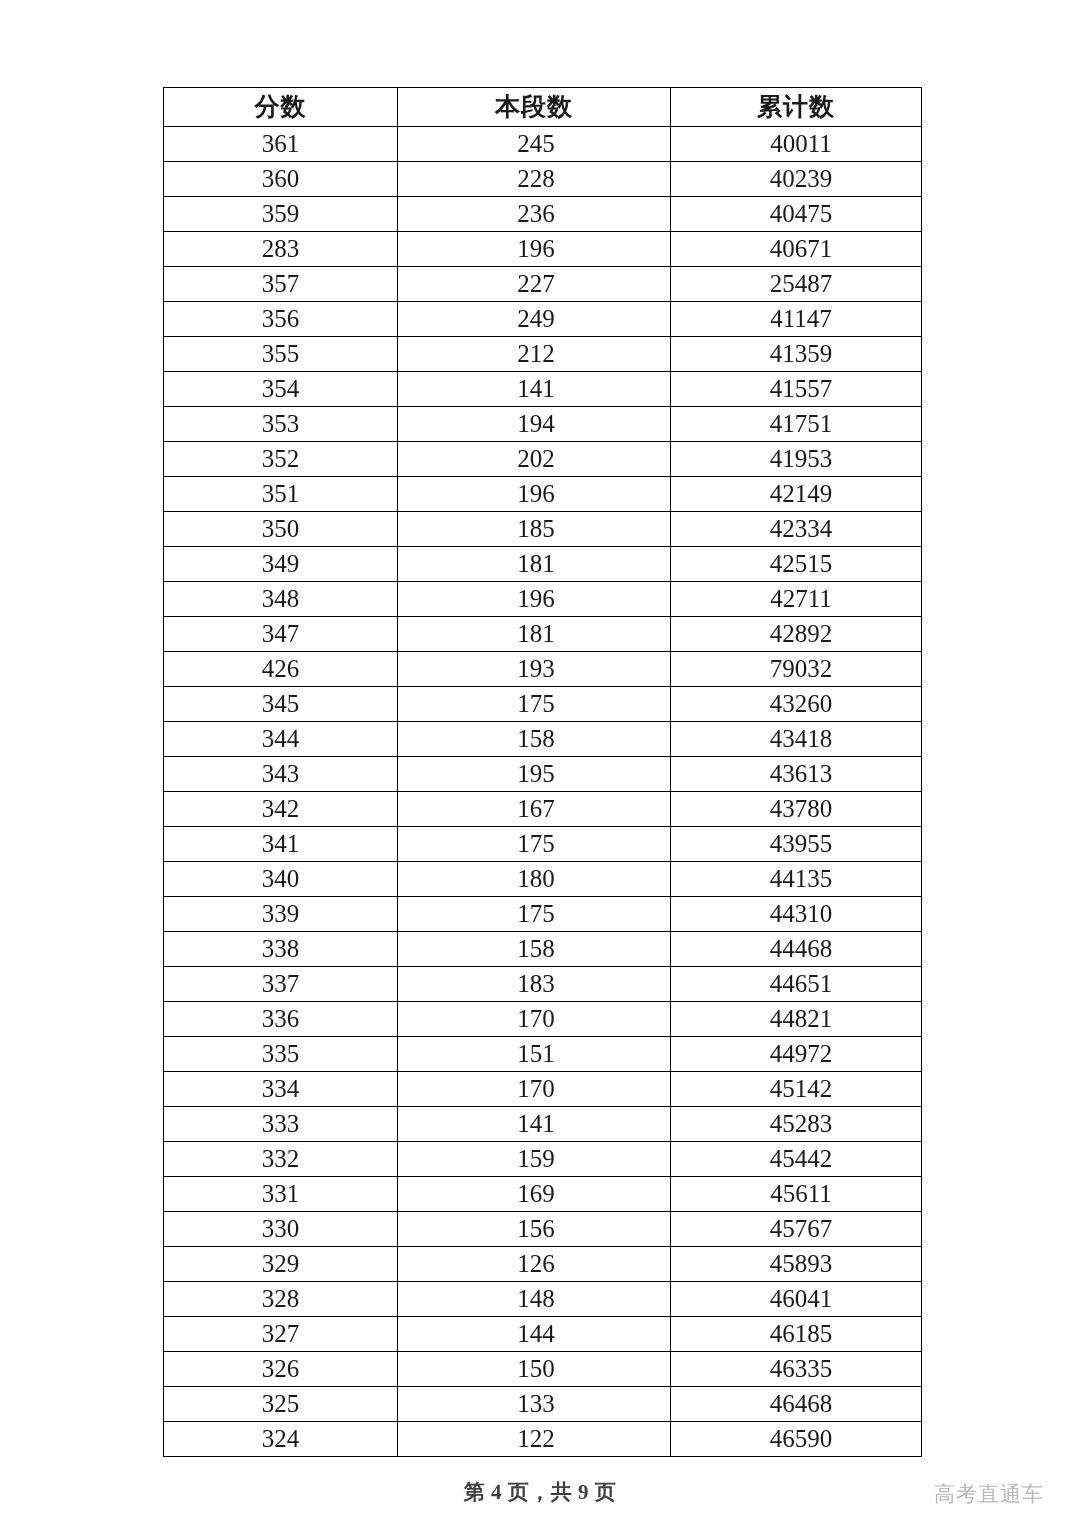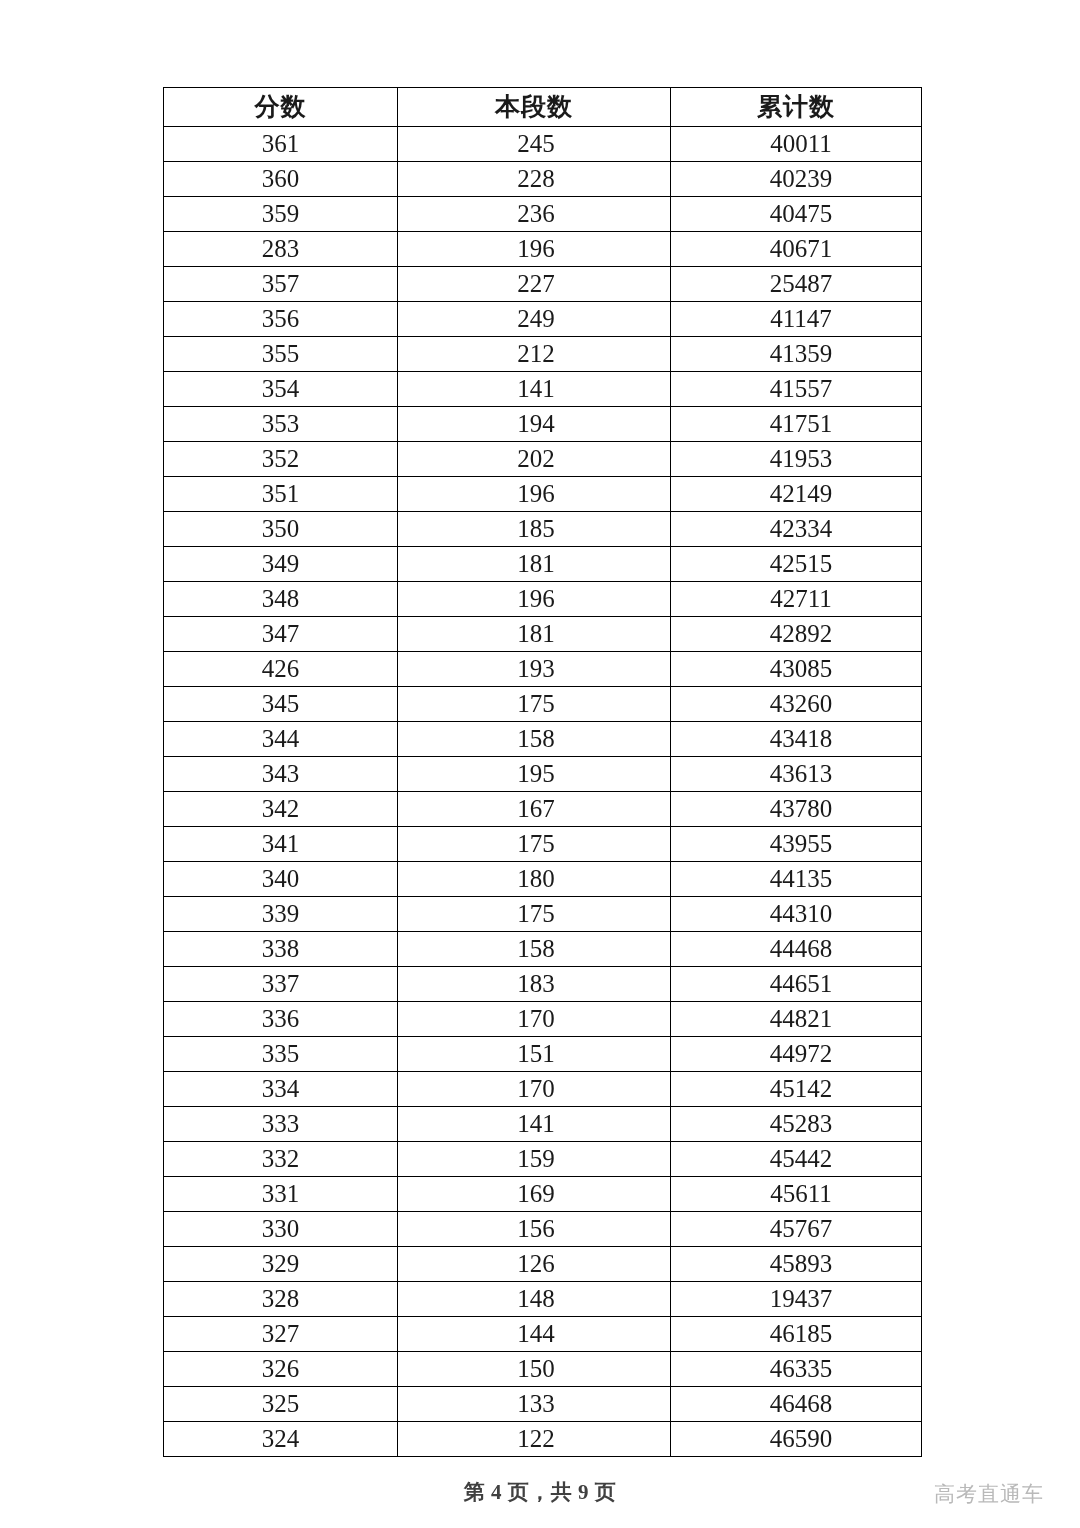--- a/index.html
+++ b/index.html
@@ -201,21 +201,21 @@
             <td class="col-cumulative">42711</td>
           </tr>
           <tr>
             <td class="col-score">347</td>
             <td class="col-segment">181</td>
             <td class="col-cumulative">42892</td>
           </tr>
           <tr>
             <td class="col-score">426</td>
             <td class="col-segment">193</td>
-            <td class="col-cumulative">43085</td>
+            <td class="col-cumulative">79032</td>
           </tr>
           <tr>
             <td class="col-score">345</td>
             <td class="col-segment">175</td>
             <td class="col-cumulative">43260</td>
           </tr>
           <tr>
             <td class="col-score">344</td>
             <td class="col-segment">158</td>
             <td class="col-cumulative">43418</td>
@@ -291,21 +291,21 @@
             <td class="col-cumulative">45767</td>
           </tr>
           <tr>
             <td class="col-score">329</td>
             <td class="col-segment">126</td>
             <td class="col-cumulative">45893</td>
           </tr>
           <tr>
             <td class="col-score">328</td>
             <td class="col-segment">148</td>
-            <td class="col-cumulative">19437</td>
+            <td class="col-cumulative">46041</td>
           </tr>
           <tr>
             <td class="col-score">327</td>
             <td class="col-segment">144</td>
             <td class="col-cumulative">46185</td>
           </tr>
           <tr>
             <td class="col-score">326</td>
             <td class="col-segment">150</td>
             <td class="col-cumulative">46335</td>

